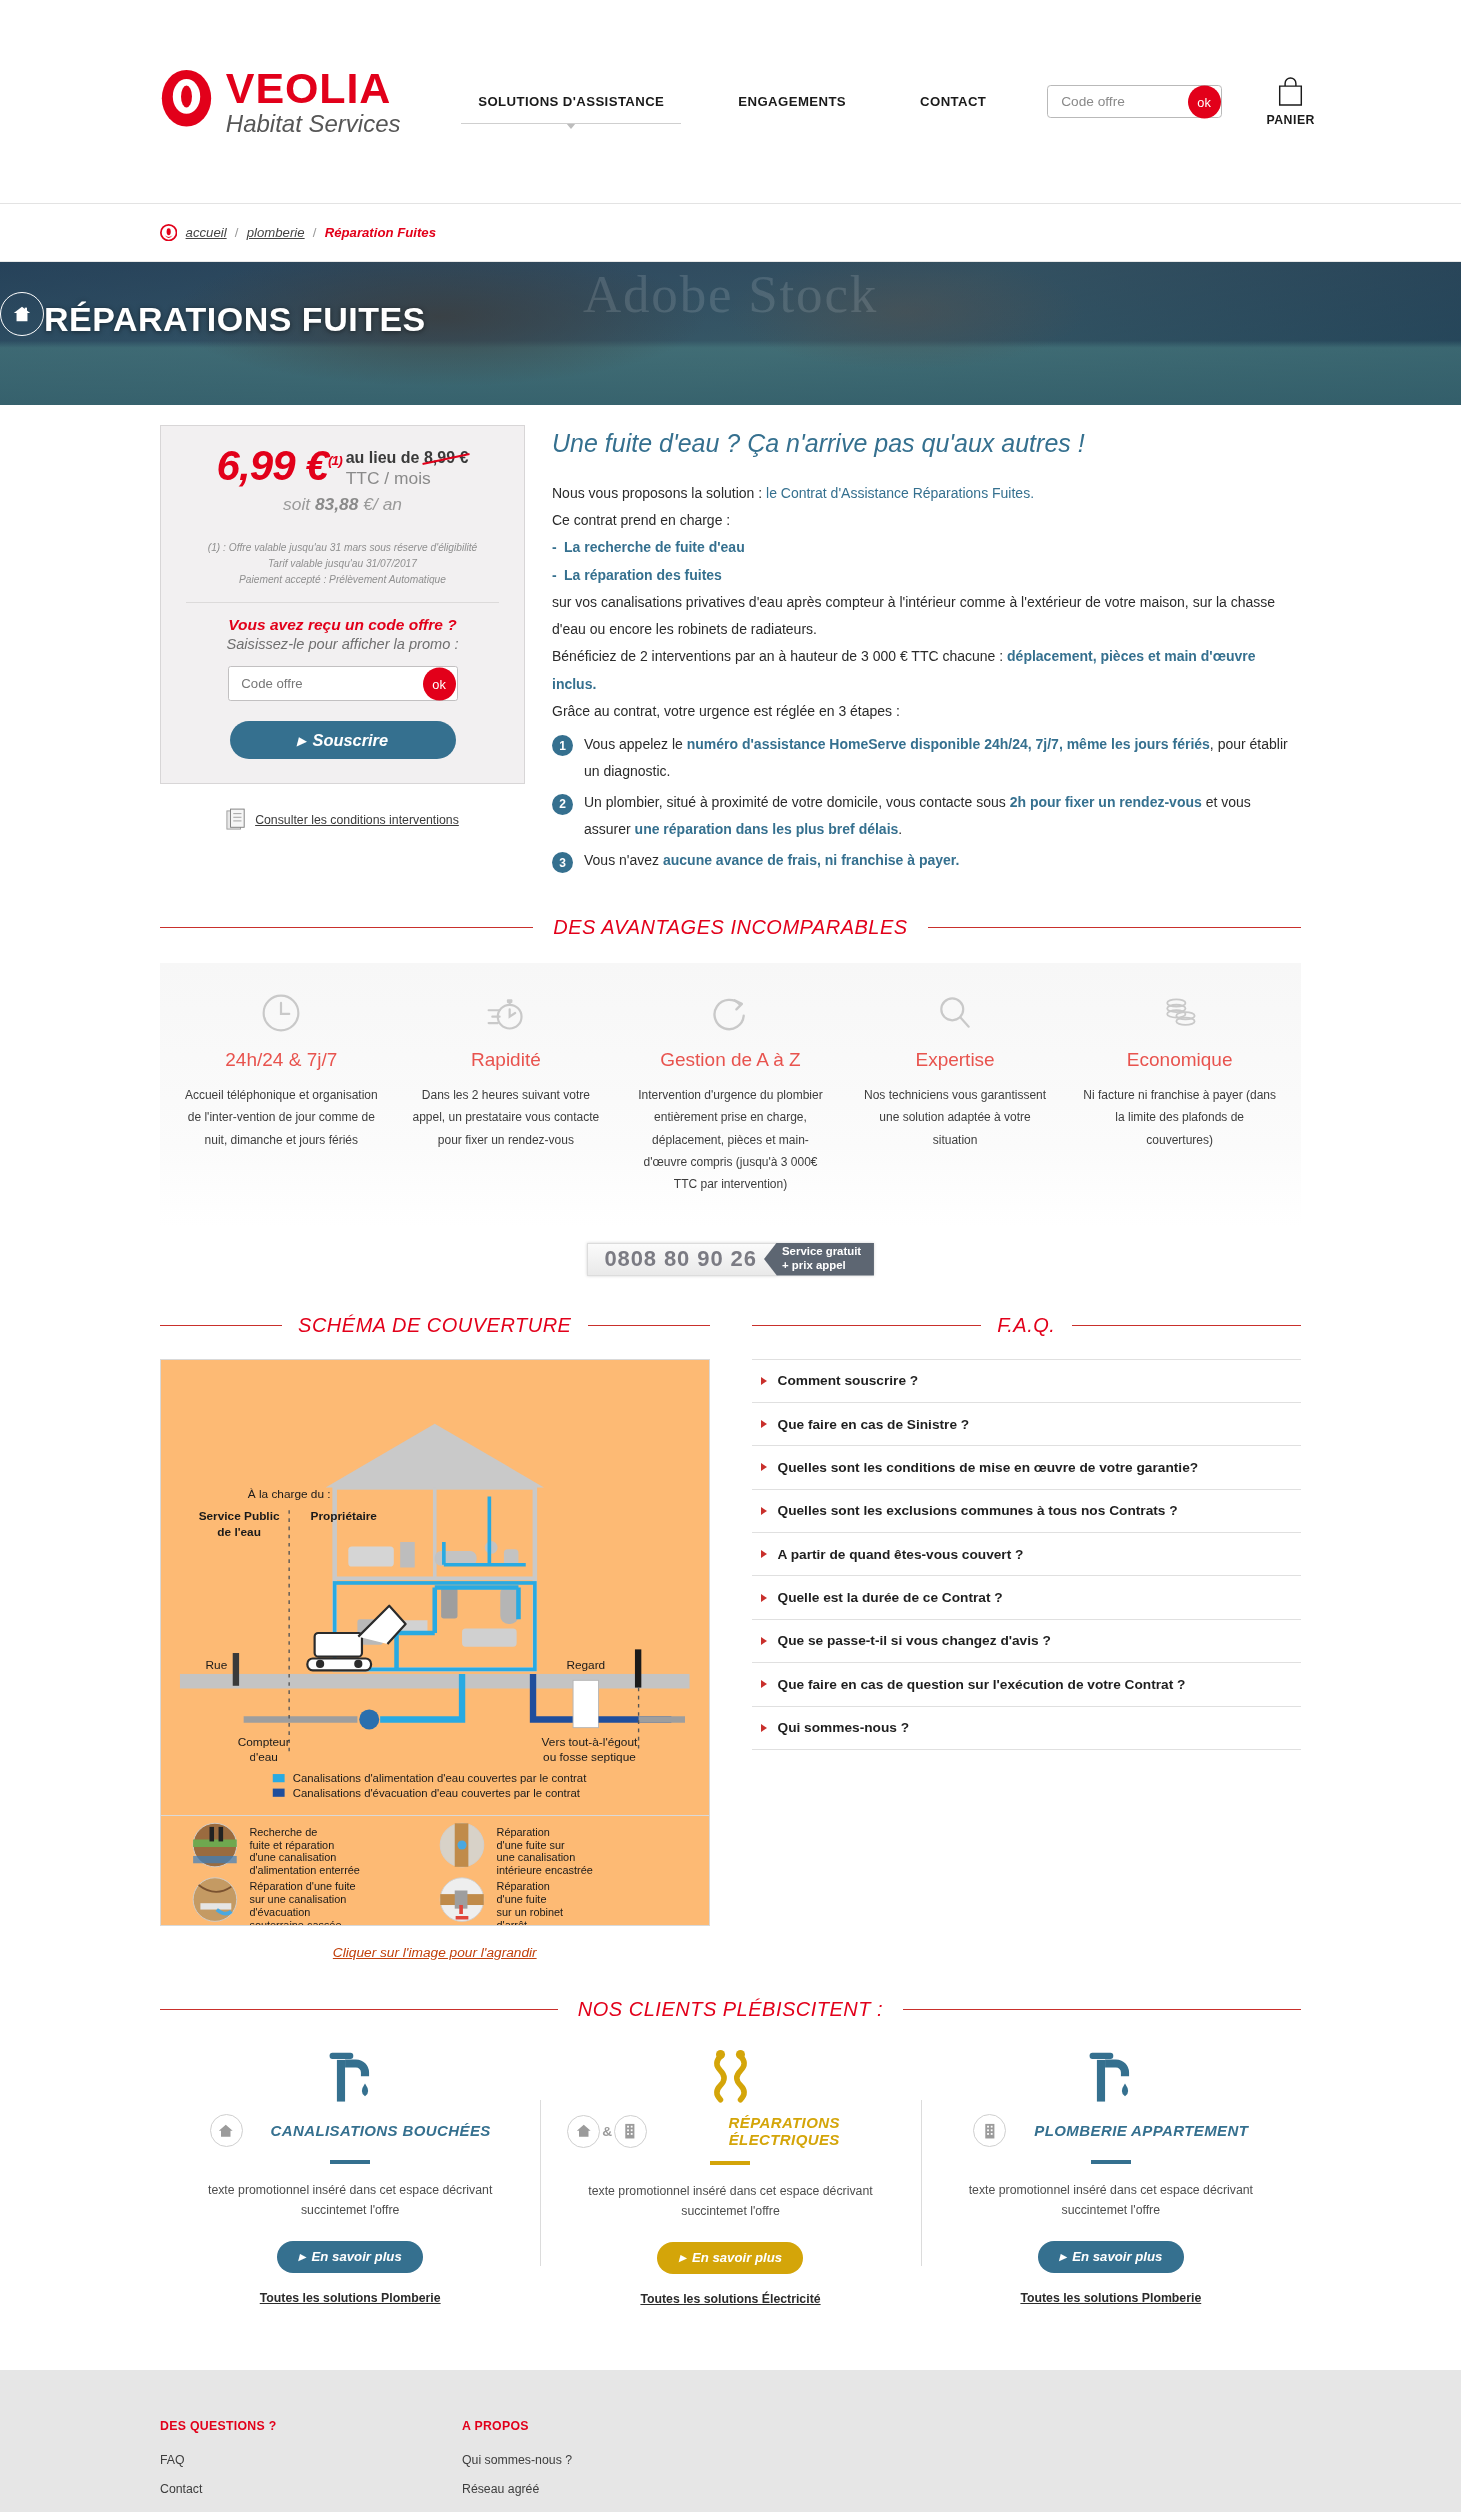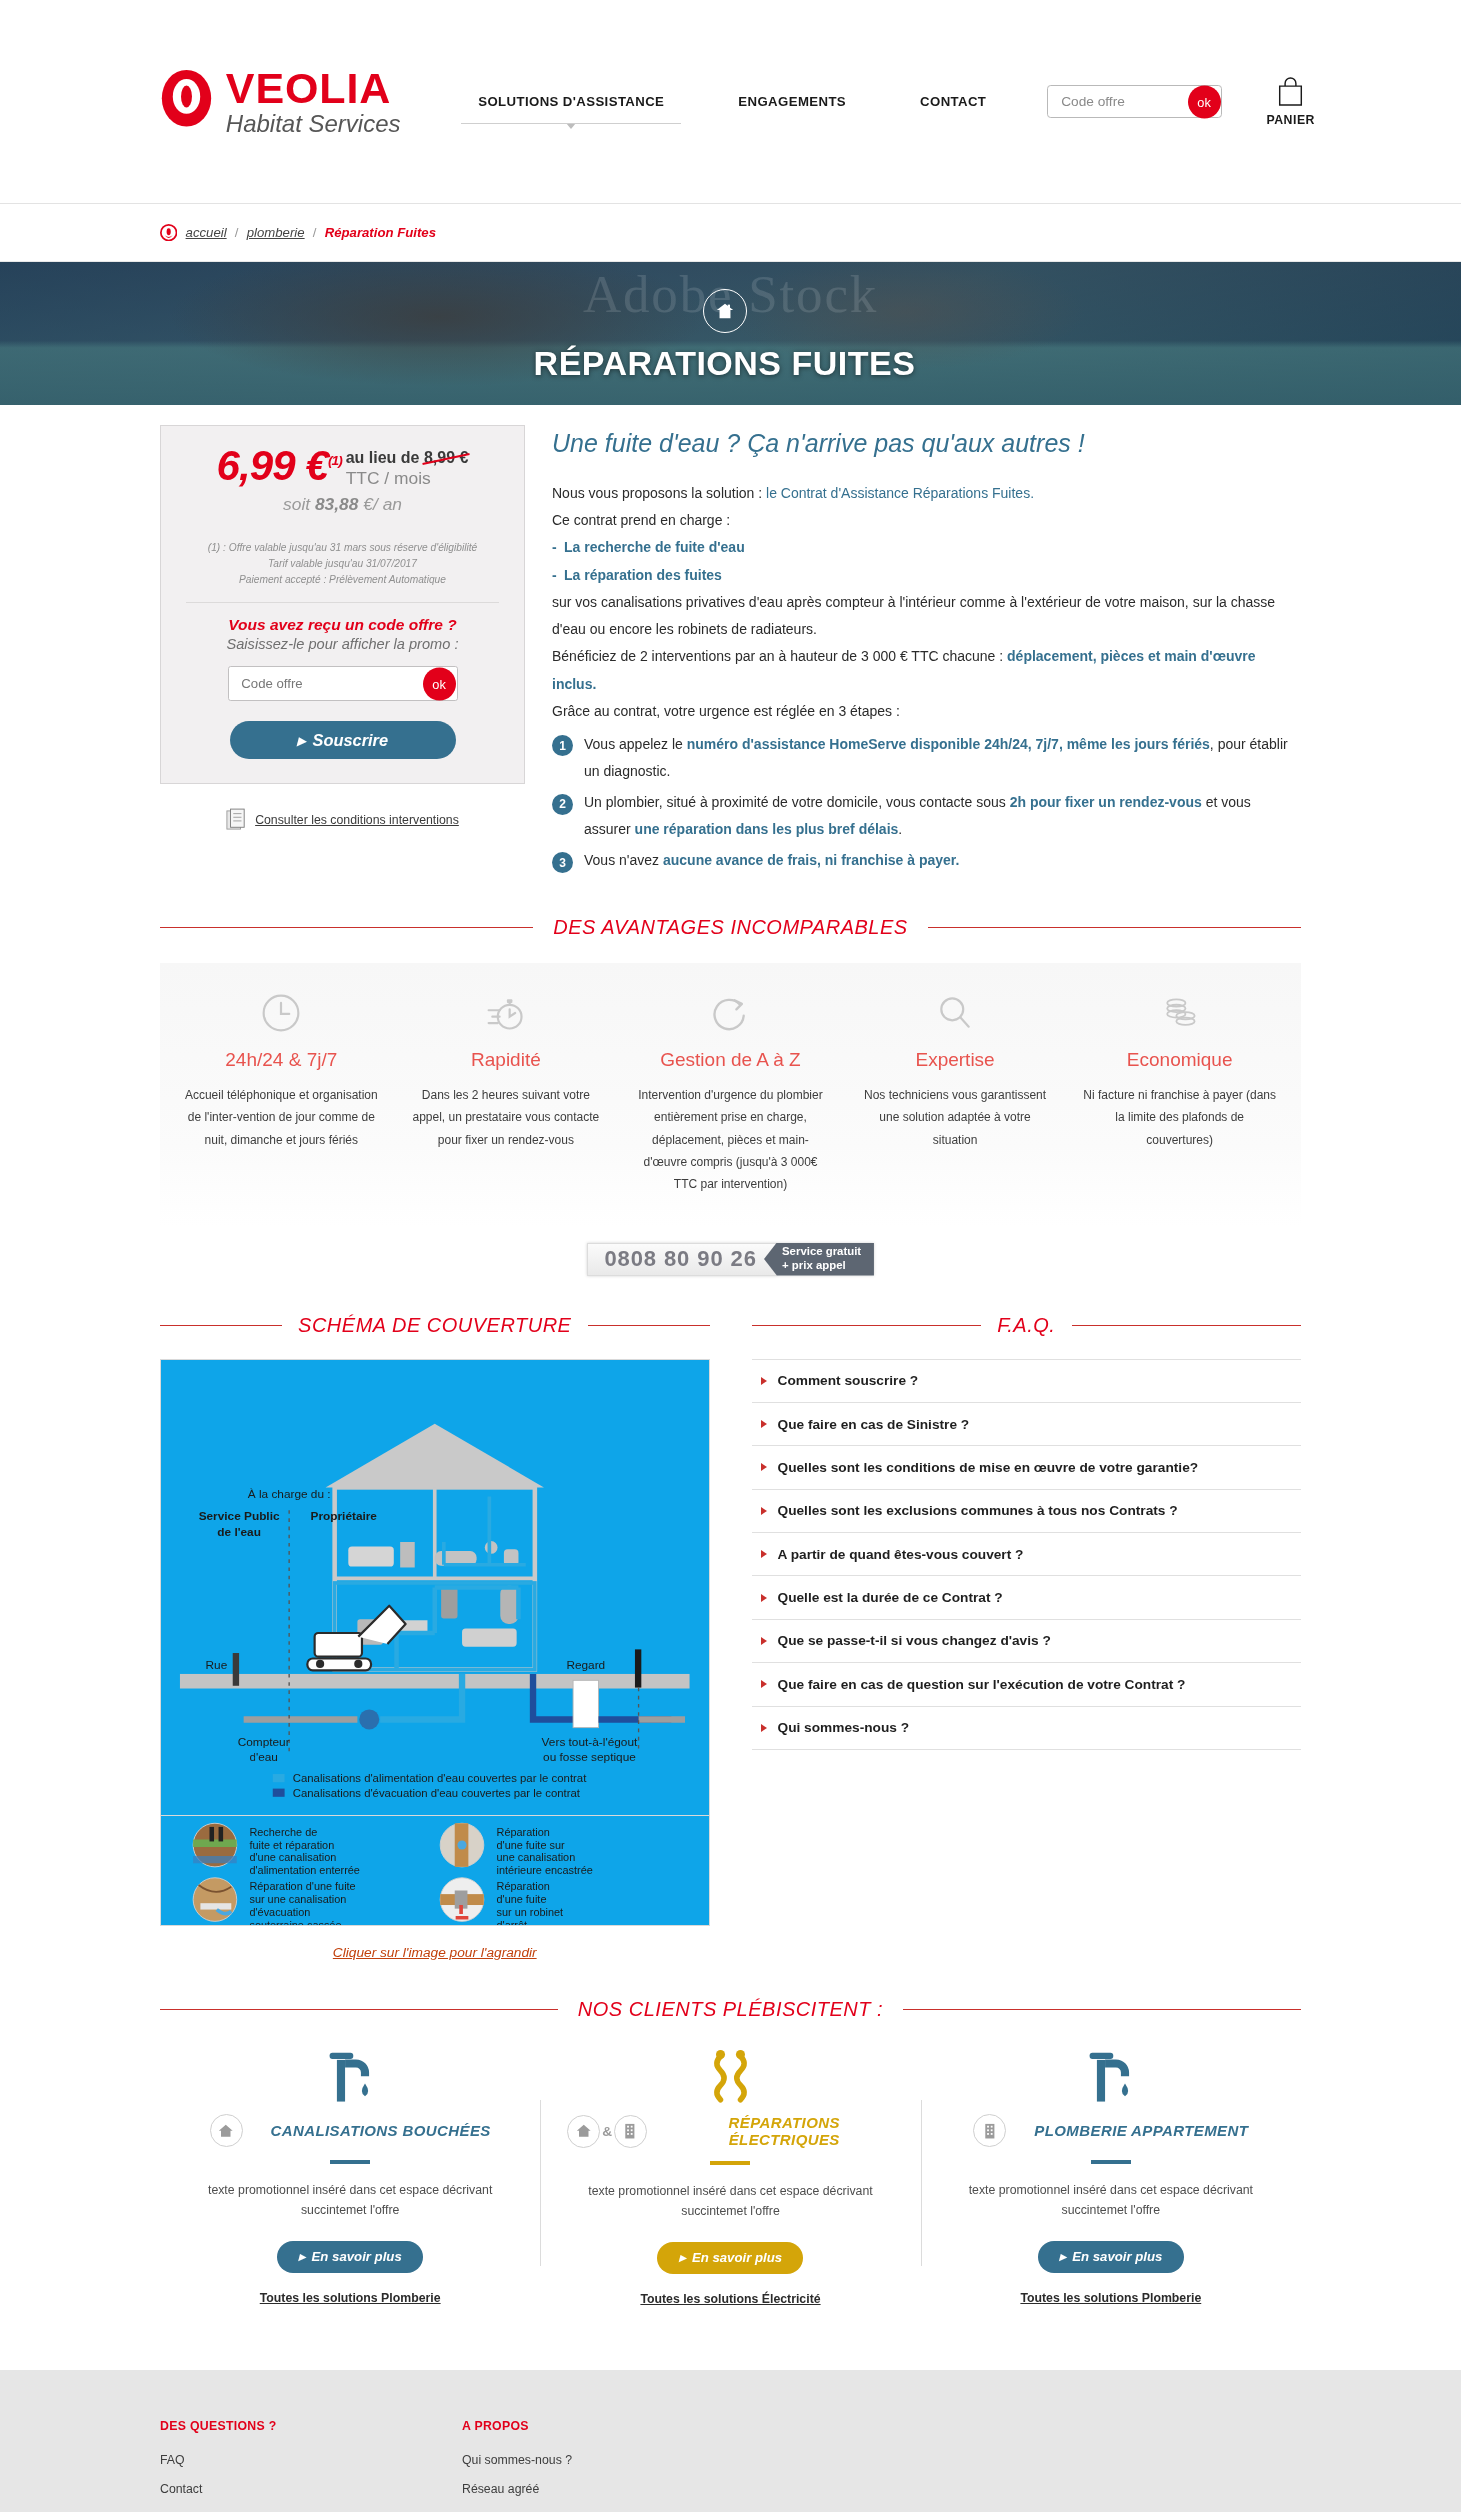--- a/index.html
+++ b/index.html
@@ -97,21 +97,21 @@
       radial-gradient(ellipse 256px 82px at 62% 35%, rgba(80,80,80,.55), transparent 70%),
       linear-gradient(to bottom, transparent 55%, rgba(70,120,125,.65) 60%, rgba(55,100,110,.8) 100%);
   }
   .hero-watermark {
     position: absolute; top: 1.8px; left: 50%; transform: translateX(-50%);
     font-size: 53px; color: rgba(255,255,255,.13); letter-spacing: 1.8px;
     font-family: "Liberation Serif", serif; white-space: nowrap;
   }
   .hero-center {
     position: absolute; left: 0; right: 12px; top: 27px;
-    display: flex; flex-direction: column; align-items: center;
+    display: flex; flex-direction: row; align-items: center;
   }
   .hero-badge {
     width: 44px; height: 44px; border-radius: 50%;
     border: 1.8px solid #fff; display: flex; align-items: center; justify-content: center;
   }
   .hero-title {
     margin-top: 11px; color: #fff; font-size: 34px; font-weight: bold;
     letter-spacing: 0.5px; text-shadow: 0 0.9px 5.5px rgba(0,0,0,.5);
     font-family: "Liberation Sans", sans-serif;
   }
@@ -223,21 +223,21 @@
   }
 
   
   .two-col { display: flex; padding: 0 160px; gap: 42px; align-items: flex-start; }
   .two-head { display: flex; padding: 0 160px; gap: 42px; margin: 38px 0 22px 0; }
   .two-head > div { flex: 1; display: flex; align-items: center; gap: 16.4px; }
   .col-schema { flex: 1; }
   .col-faq { flex: 1; }
 
   .schema-box {
-    border: 0.9px solid #d9d9d9; background: #0ea5e9; height: 457px; position: relative;
+    border: 0.9px solid #d9d9d9; background: #fdba74; height: 457px; position: relative;
     overflow: hidden;
   }
   .schema-caption { text-align: center; margin-top: 18px; }
   .schema-caption a {
     font-size: 13.7px; font-style: italic; color: #c2410c; text-decoration: underline; cursor: pointer;
   }
 
   .faq-list { border-top: 0.9px solid #e0e0e0; }
   .faq-item {
     display: flex; align-items: center; gap: 11px; padding: 13.7px 3.7px 13.7px 9px;

